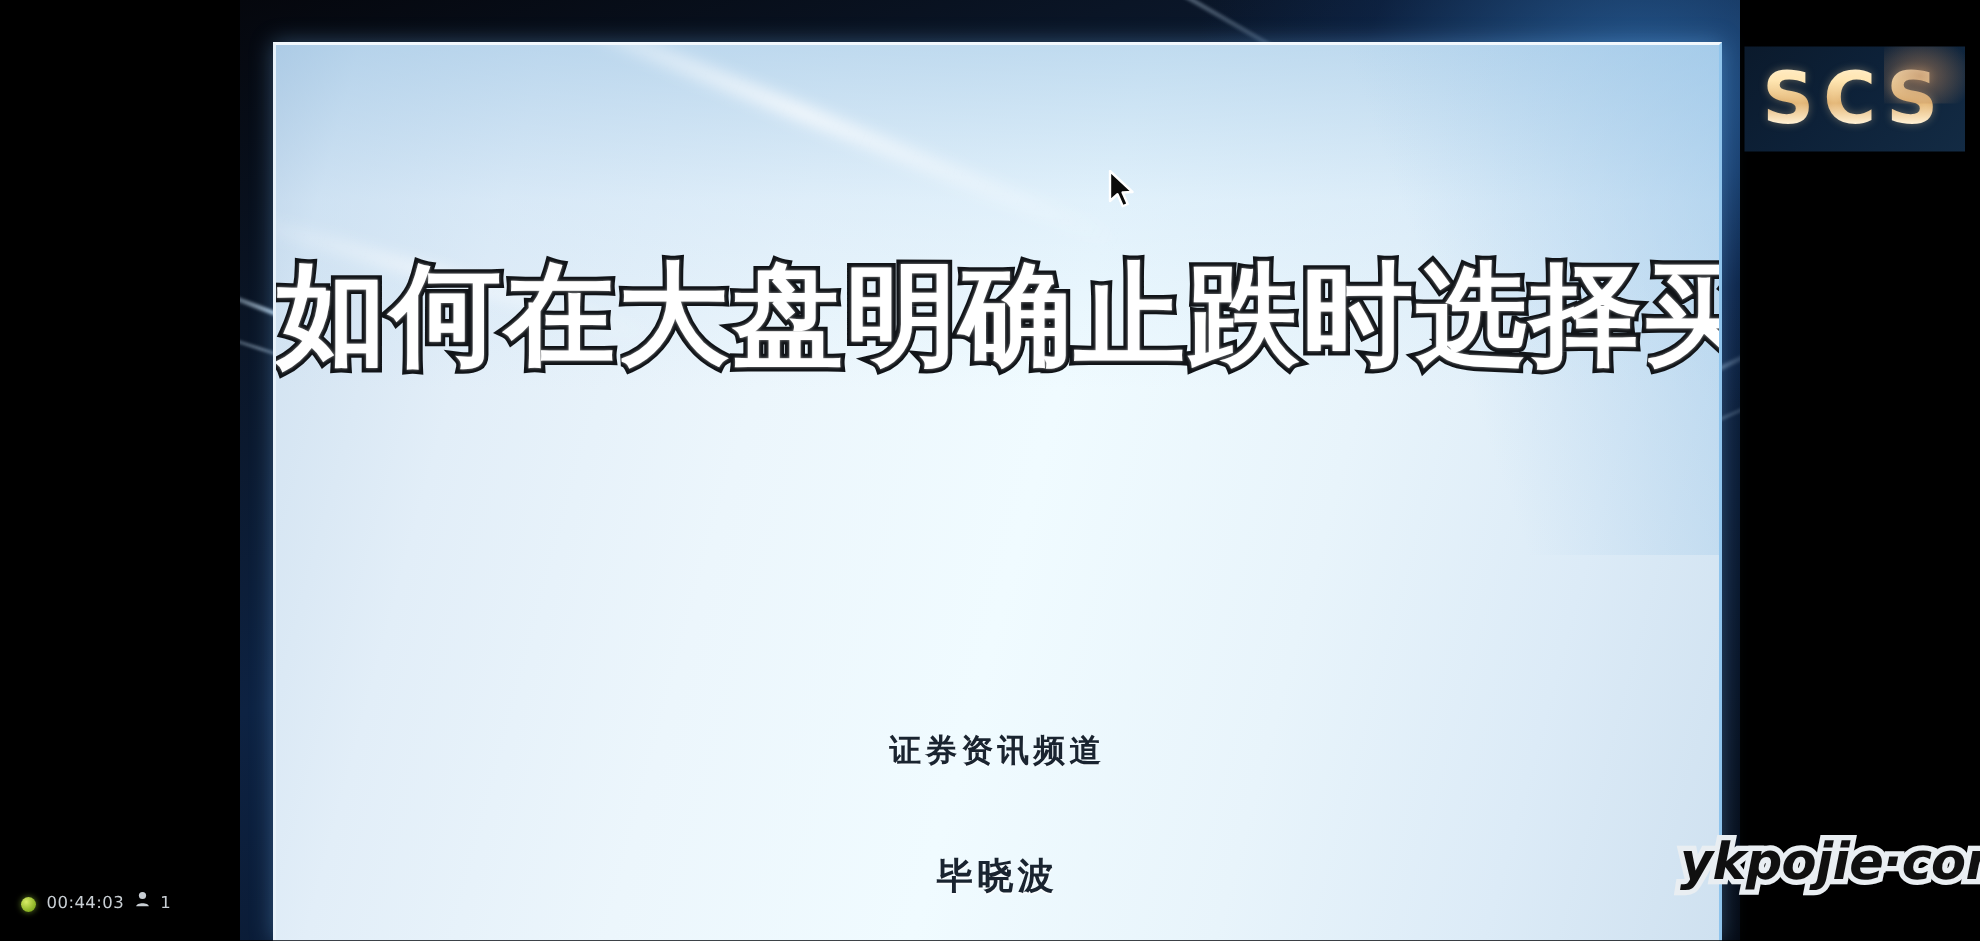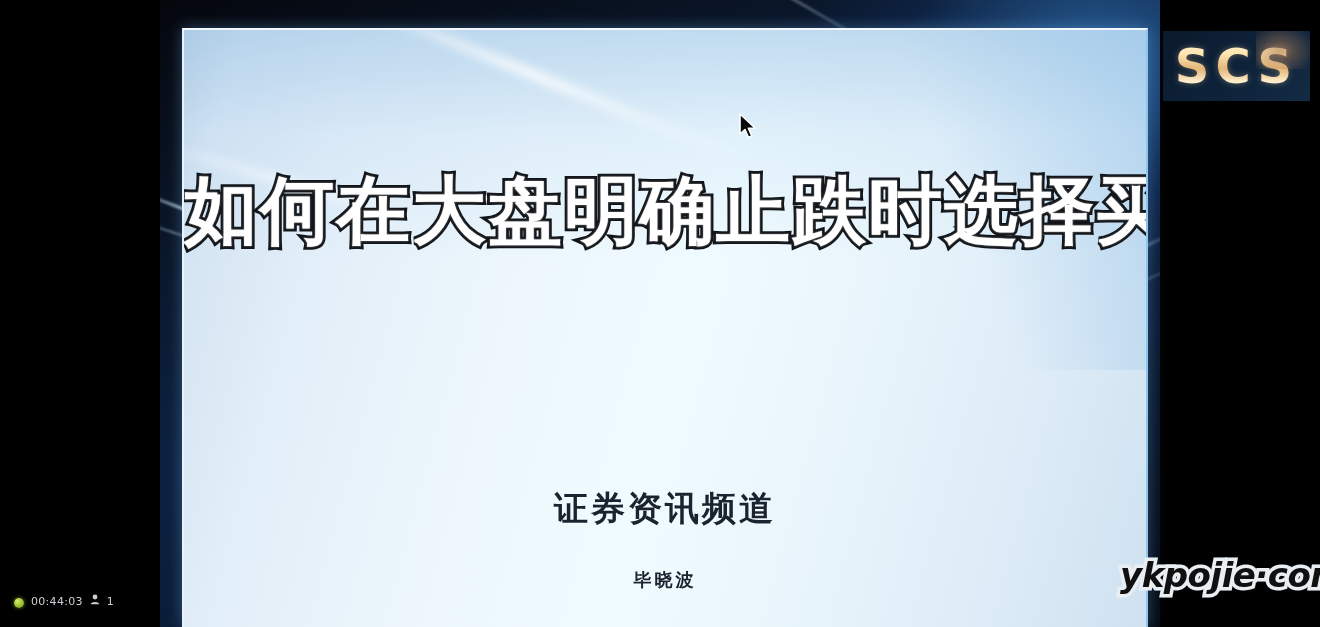--- a/index.html
+++ b/index.html
@@ -90,29 +90,29 @@
     color:#ffffff;
     -webkit-text-stroke:6px #111418;
     paint-order:stroke fill;
     text-shadow:0 0 2px rgba(255,255,255,.6);
     white-space:nowrap;
     line-height:1.05;
   }
   #slide-subtitle {
     position:absolute; left:0; right:0; top:456px;
     text-align:center;
-    font-size:34px; font-weight:bold;
+    font-size:21px; font-weight:bold;
     letter-spacing:3px;
     color:#1a2430;
     text-shadow:0 1px 1px rgba(255,255,255,.75);
   }
   #slide-presenter {
     position:absolute; left:0; right:0; top:538px;
     text-align:center;
-    font-size:18px; font-weight:bold;
+    font-size:24px; font-weight:bold;
     letter-spacing:3px;
     color:#1a2430;
     text-shadow:0 1px 1px rgba(255,255,255,.75);
   }
 
   
   #mouse-cursor {
     position:absolute; left:738px; top:113px; width:20px; height:28px;
     pointer-events:none;
   }

